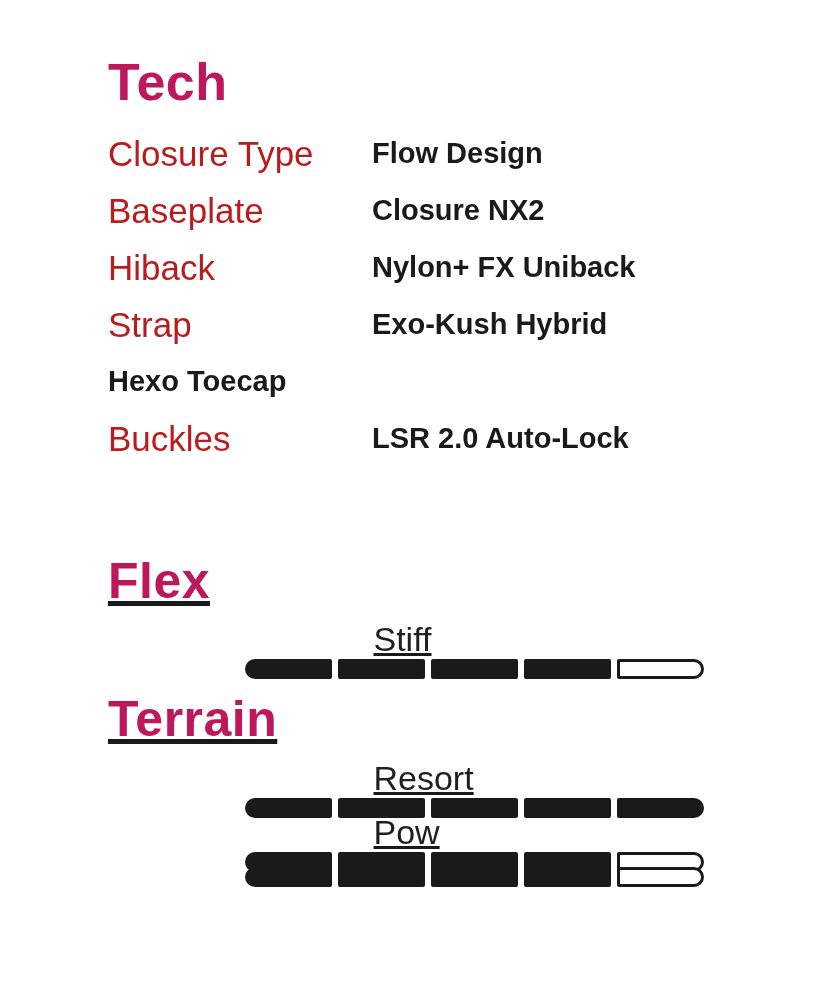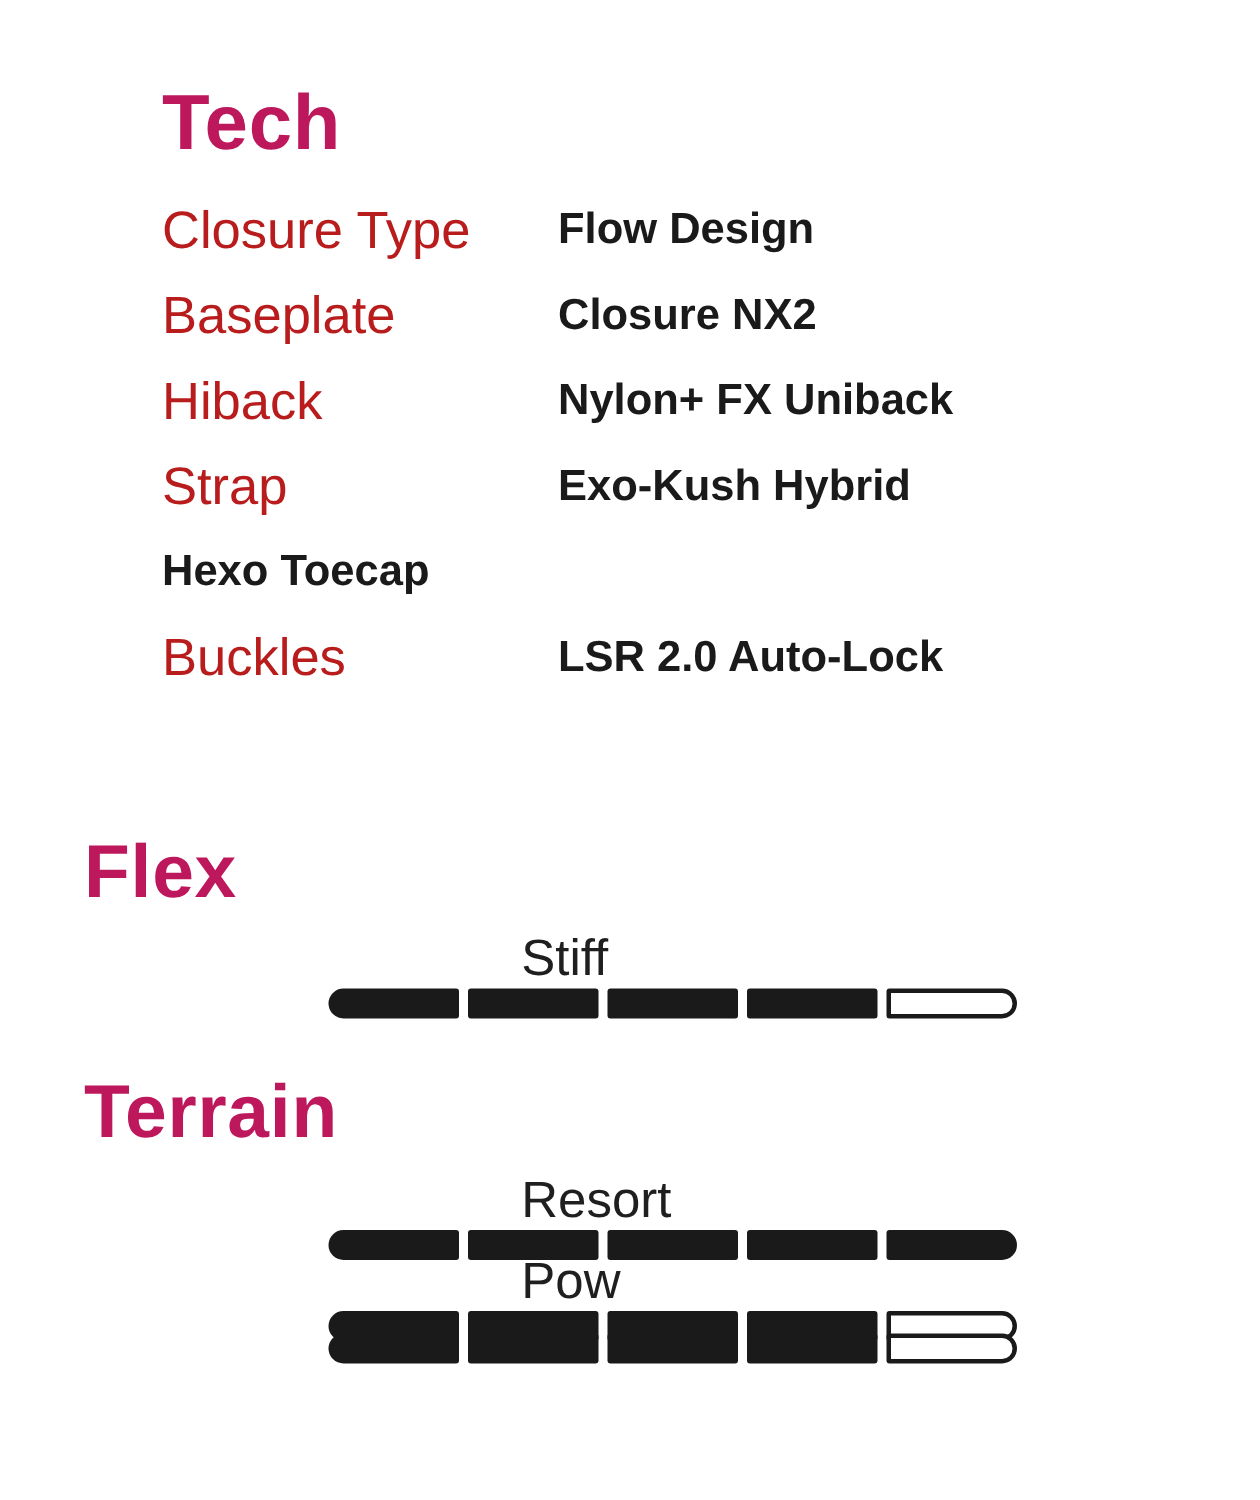--- a/index.html
+++ b/index.html
@@ -25,23 +25,23 @@
   .spec-row { display: flex; align-items: center; height: 57px; }
   .spec-label {
     width: 264px;
     font-size: 35px;
     font-weight: 400;
     color: #b91c1c;
     flex: 0 0 auto;
   }
   .spec-value { font-size: 29px; font-weight: 700; white-space: nowrap; }
   
-  .sub-section { padding-left: 56px; }
+  .sub-section { padding-left: 108px; text-decoration: underline; }
   .flex-section { margin-top: 87px; }
-  .terrain-section { margin-top: 50px; }
+  .terrain-section { margin-top: 28px; }
   .sub-section .section-title { font-size: 50px; line-height: 55px; }
   .flex-section .rating-rows { margin-top: 11px; }
   .terrain-section .rating-rows { margin-top: 12px; }
   .rating-row { display: flex; align-items: center; height: 54px; flex-direction: column; }
   .flex-section .rating-row { height: 44px; }
   .rating-label {
     width: 201px;
     font-size: 34px;
     font-weight: 400;
     color: #1f1f1f;

